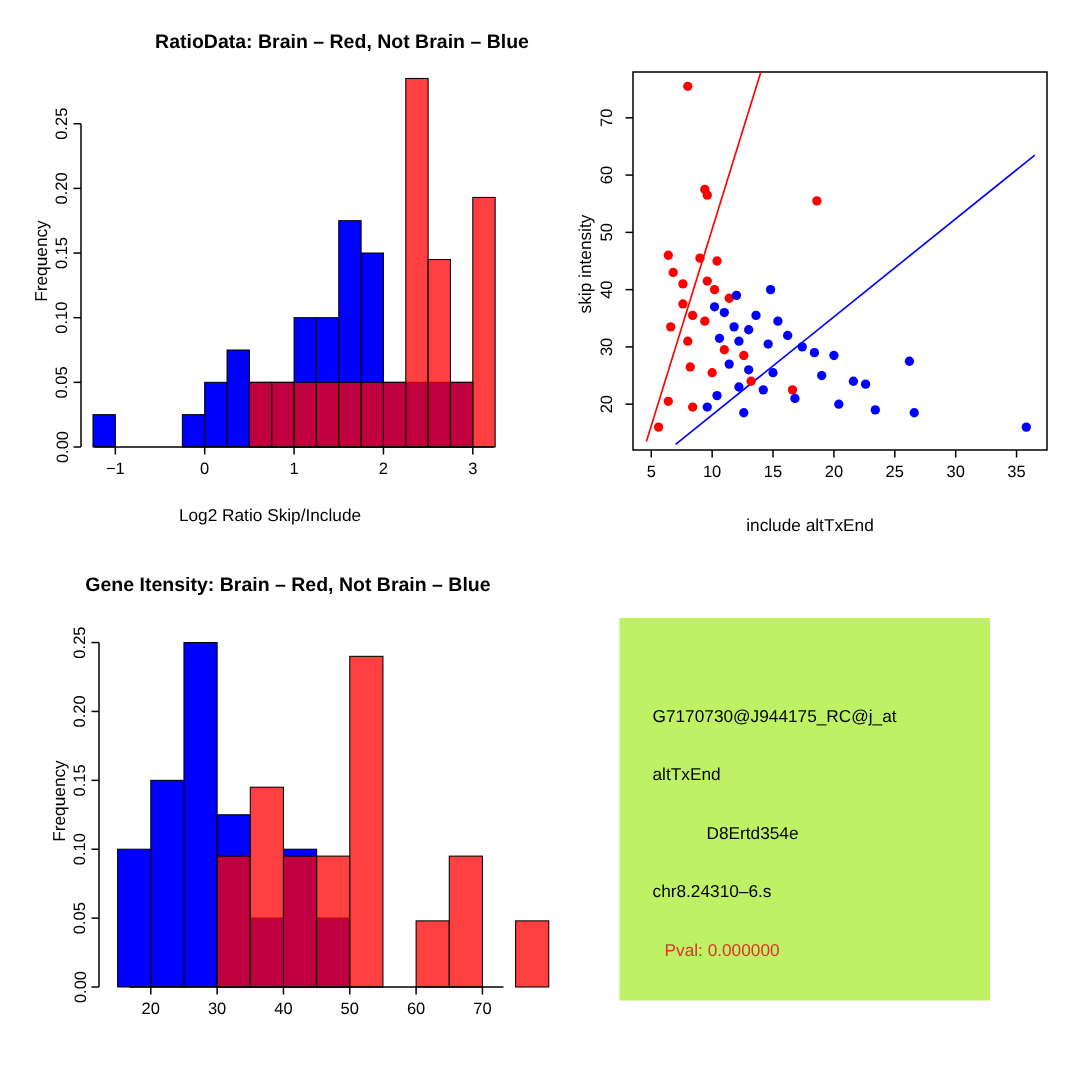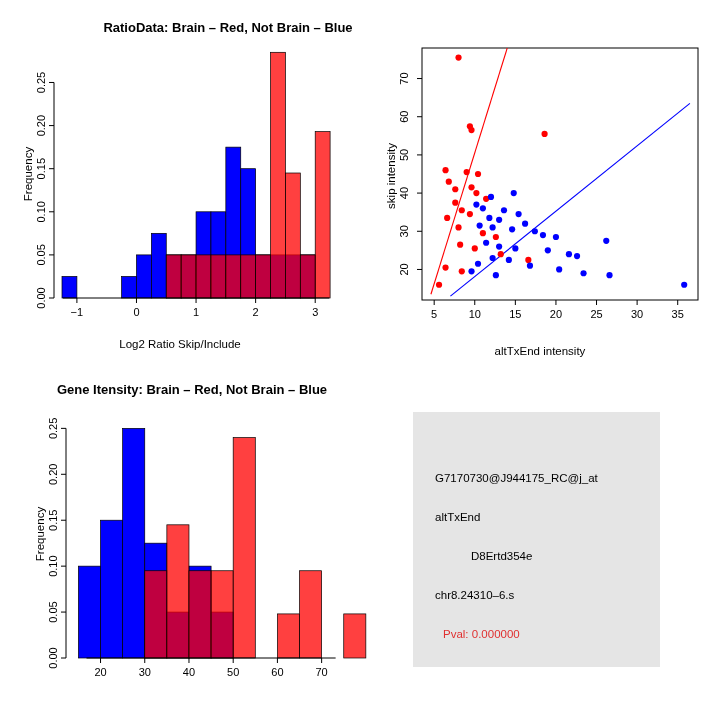--- a/index.html
+++ b/index.html
@@ -16,21 +16,21 @@
     font-weight:bold;font-size:13px;text-align:center;
     white-space:nowrap;
   }
   .axis-label{font-size:11.5px;text-align:center;white-space:nowrap;}
   .ylab{
     font-size:11.5px;white-space:nowrap;position:absolute;
     transform-origin:center center;
   }
   svg{display:block;}
   .infobox{
-    background:#e5e5e5;
+    background:#bef264;
     position:absolute;
   }
   .info-line{
     position:absolute;font-size:11.5px;color:#000;white-space:nowrap;
   }
   .info-pval{color:#e03030;}
 </style>
 </head>
 <body>
 
@@ -183,21 +183,21 @@
         <text x="48" y="231.27272727272728" text-anchor="middle" font-family="&quot;Liberation Sans&quot;, sans-serif" font-size="11px" fill="#000" transform="rotate(-90 48 231.27272727272728)">30</text>
         <line x1="62" y1="193.0909090909091" x2="57" y2="193.0909090909091" stroke="#000" stroke-width="1"></line>
         <text x="48" y="193.0909090909091" text-anchor="middle" font-family="&quot;Liberation Sans&quot;, sans-serif" font-size="11px" fill="#000" transform="rotate(-90 48 193.0909090909091)">40</text>
         <line x1="62" y1="154.9090909090909" x2="57" y2="154.9090909090909" stroke="#000" stroke-width="1"></line>
         <text x="48" y="154.9090909090909" text-anchor="middle" font-family="&quot;Liberation Sans&quot;, sans-serif" font-size="11px" fill="#000" transform="rotate(-90 48 154.9090909090909)">50</text>
         <line x1="62" y1="116.72727272727272" x2="57" y2="116.72727272727272" stroke="#000" stroke-width="1"></line>
         <text x="48" y="116.72727272727272" text-anchor="middle" font-family="&quot;Liberation Sans&quot;, sans-serif" font-size="11px" fill="#000" transform="rotate(-90 48 116.72727272727272)">60</text>
         <line x1="62" y1="78.54545454545453" x2="57" y2="78.54545454545453" stroke="#000" stroke-width="1"></line>
         <text x="48" y="78.54545454545453" text-anchor="middle" font-family="&quot;Liberation Sans&quot;, sans-serif" font-size="11px" fill="#000" transform="rotate(-90 48 78.54545454545453)">70</text>
       </svg>
-    <div class="axis-label" style="position:absolute;left:0;top:345px;width:360px;">altTxEnd intensity</div>
+    <div class="axis-label" style="position:absolute;left:0;top:345px;width:360px;">include altTxEnd</div>
     <div class="ylab" style="left:-24px;top:170px;width:110px;text-align:center;transform:rotate(-90deg);">skip intensity</div>
   </div>
 
   <div class="panel" style="left:0;top:360px;width:360px;height:360px;margin-left:12px;">
     <div class="title" style="left:0;top:22px;width:360px;position:absolute;">Gene Itensity: Brain – Red, Not Brain – Blue</div>
     <svg id="svg-gene" width="360" height="360">
         <rect x="66.421875" y="206.14814814814815" width="22.109375" height="91.85185185185185" fill="#0000ff" stroke="#000" stroke-width="0.7"></rect>
         <rect x="88.53125" y="160.22222222222226" width="22.109375" height="137.77777777777774" fill="#0000ff" stroke="#000" stroke-width="0.7"></rect>
         <rect x="110.640625" y="68.37037037037041" width="22.109375" height="229.6296296296296" fill="#0000ff" stroke="#000" stroke-width="0.7"></rect>
         <rect x="132.75" y="183.18518518518522" width="22.109375" height="114.81481481481478" fill="#0000ff" stroke="#000" stroke-width="0.7"></rect>

